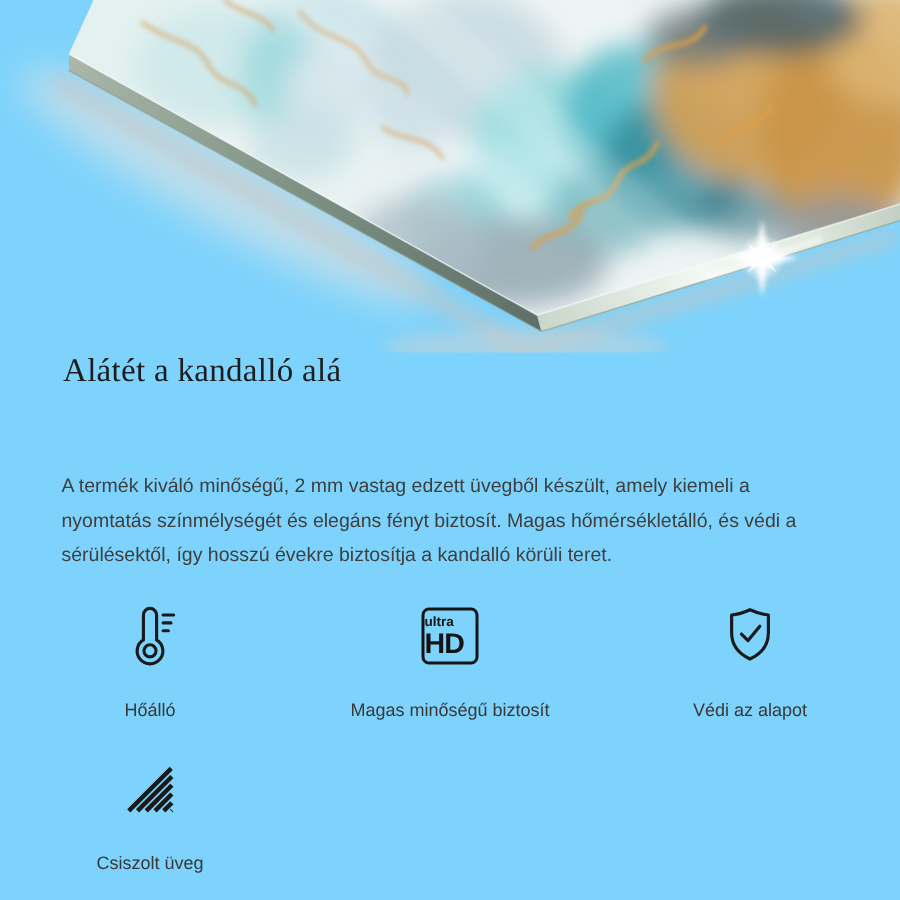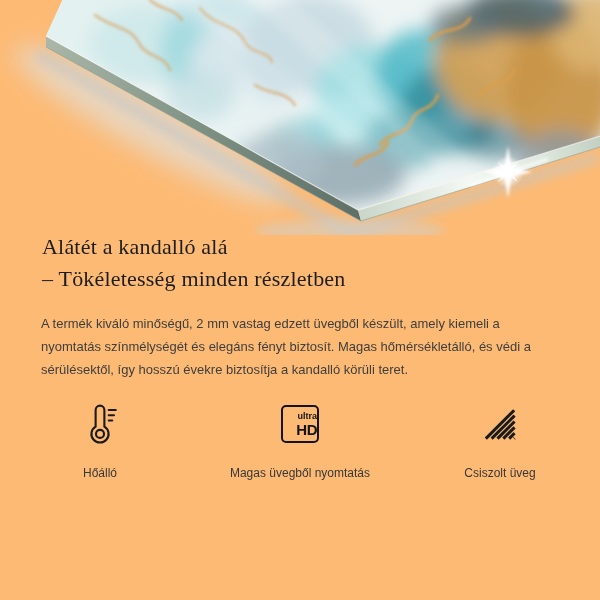--- a/index.html
+++ b/index.html
@@ -1,17 +1,17 @@
 <!DOCTYPE html>
 <html><head>
 <meta charset="utf-8">
 <style>
   html,body{margin:0;padding:0;}
   body{background:#ffffff;font-family:"Liberation Sans", sans-serif;}
-  .page{position:relative;width:600px;height:600px;background:#fdba74;overflow:hidden;}
+  .page{position:relative;width:600px;height:600px;background:#7dd3fc;overflow:hidden;}
 
   .hero{position:absolute;top:0;left:0;width:600px;height:235px;}
 
   .title{
     position:absolute;top:231px;left:42px;
     font-family:"Liberation Serif", serif;
     font-weight:400;font-size:22px;line-height:32px;
     color:#1d1d1d;letter-spacing:0.2px;white-space:nowrap;
   }
   .desc{
@@ -21,25 +21,25 @@
   .features{
     position:absolute;top:402px;left:0;width:600px;
     display:grid;grid-template-columns:repeat(3,1fr);row-gap:24px;
   }
   .feature{display:flex;flex-direction:column;align-items:center;}
   .icon-box{height:44px;display:flex;align-items:center;justify-content:center;}
   .feature-label{margin-top:20px;font-size:12px;color:#383838;}
 
   .uhd-box{
     width:34px;height:34px;border:2.5px solid #141414;border-radius:5px;
-    display:flex;flex-direction:column;align-items:flex-end;justify-content:center;
+    display:flex;flex-direction:column;align-items:flex-start;justify-content:center;
     color:#141414;line-height:1;
   }
   .uhd-top{font-size:9px;font-weight:bold;margin-bottom:1px;}
-  .uhd-bottom{font-size:15px;font-weight:bold;letter-spacing:-0.5px;}
+  .uhd-bottom{font-size:19px;font-weight:bold;letter-spacing:-0.5px;}
 
   svg.glyph{display:block;}
 </style>
 </head>
 <body>
 
 <div class="page">
 
   <svg class="hero" viewBox="0 0 600 235" aria-hidden="true">
     <defs>
@@ -140,21 +140,20 @@
     <g>
       <circle cx="508" cy="172" r="16" fill="url(#glow)"></circle>
       <path d="M470,185 L548,159" stroke="#ffffff" stroke-width="2.5" opacity="0.8" filter="url(#b2)"></path>
       <path d="M508,146 L511.5,167 L532,172 L511.5,177 L508,198 L504.5,177 L484,172 L504.5,167 Z" fill="#ffffff" filter="url(#b2)"></path>
       <path d="M508,158 L510,170 L522,172 L510,174 L508,186 L506,174 L494,172 L506,170 Z" transform="rotate(45 508 172)" fill="#ffffff" opacity="0.85"></path>
     </g>
   </svg>
 
   <h1 class="title" style="margin:0;">
     <span>Alátét a kandalló alá</span><br>
-    <span>– Tökéletesség minden részletben</span>
   </h1>
 
   <p class="desc" style="margin:0;">A termék kiváló minőségű, 2 mm vastag edzett üvegből készült, amely kiemeli a nyomtatás színmélységét és elegáns fényt biztosít. Magas hőmérsékletálló, és védi a sérülésektől, így hosszú évekre biztosítja a kandalló körüli teret.</p>
 
   <div class="features">
 
     <div class="feature">
       <div class="icon-box">
         <svg class="glyph" width="42" height="42" viewBox="0 0 48 48" fill="none" stroke="#1a1a1a" stroke-width="2.4">
           <path d="M24,3 a5,5 0 0 1 5,5 V27 a9.8,9.8 0 1 1 -10,0 V8 a5,5 0 0 1 5,-5 Z" stroke-linejoin="round"></path>
@@ -165,23 +164,32 @@
       <div class="feature-label">Hőálló</div>
     </div>
 
     <div class="feature">
       <div class="icon-box">
         <div class="uhd-box">
           <span class="uhd-top">ultra</span>
           <span class="uhd-bottom">HD</span>
         </div>
       </div>
-      <div class="feature-label">Magas üvegből nyomtatás</div>
-    </div>
-
+      <div class="feature-label">Magas minőségű biztosít</div>
+    </div>
+
+    <div class="feature">
+      <div class="icon-box">
+        <svg class="glyph" width="42" height="42" viewBox="0 0 48 48" fill="none" stroke="#1a1a1a" stroke-width="2.4">
+          <path d="M24,4 C20,5.8 14.5,7.6 10,8 V21.5 C10,30.8 15.6,37.6 24,41.5 C32.4,37.6 38,30.8 38,21.5 V8 C33.5,7.6 28,5.8 24,4 Z" stroke-linejoin="round"></path>
+          <path d="M17.5,22.5 L22.5,27.5 L31.5,16.5" stroke-linecap="round" stroke-linejoin="round"></path>
+        </svg>
+      </div>
+      <div class="feature-label">Védi az alapot</div>
+    </div>
 
 
     <div class="feature">
       <div class="icon-box">
         <svg class="glyph" width="40" height="40" viewBox="0 0 48 48" fill="none" stroke="#1a1a1a" stroke-width="3.6">
           <path d="M7,41.5 L41,7.5"></path>
           <path d="M14,41.5 L41.5,14"></path>
           <path d="M21,41.5 L41.5,21"></path>
           <path d="M28,41.5 L41.5,28"></path>
           <path d="M35,41.5 L41.5,35"></path>

